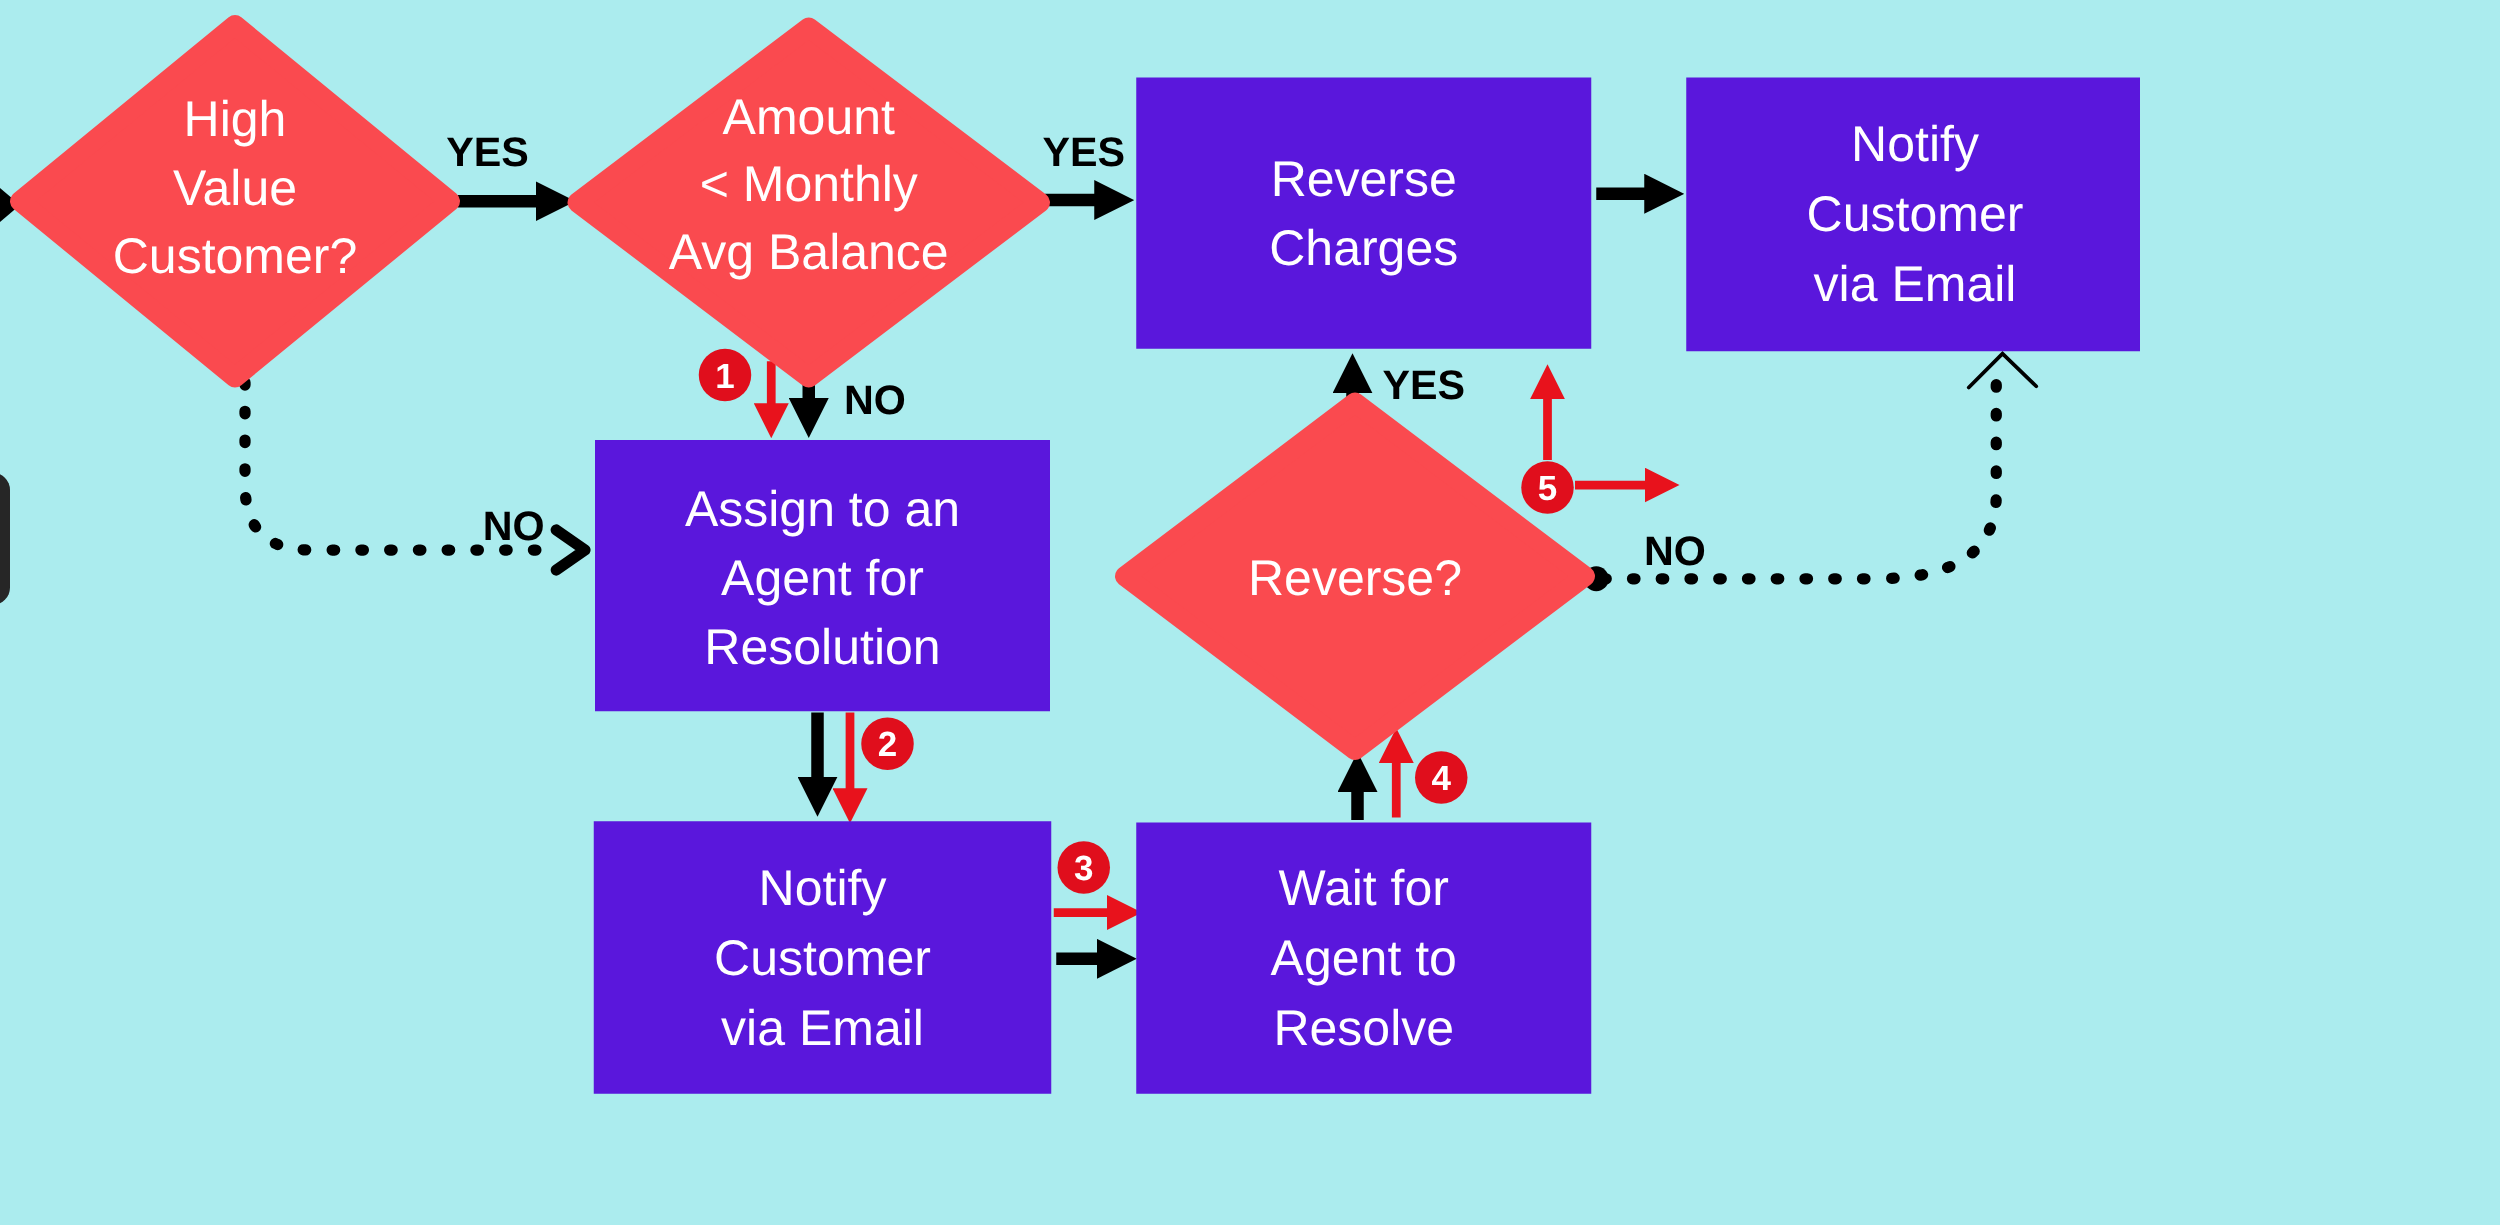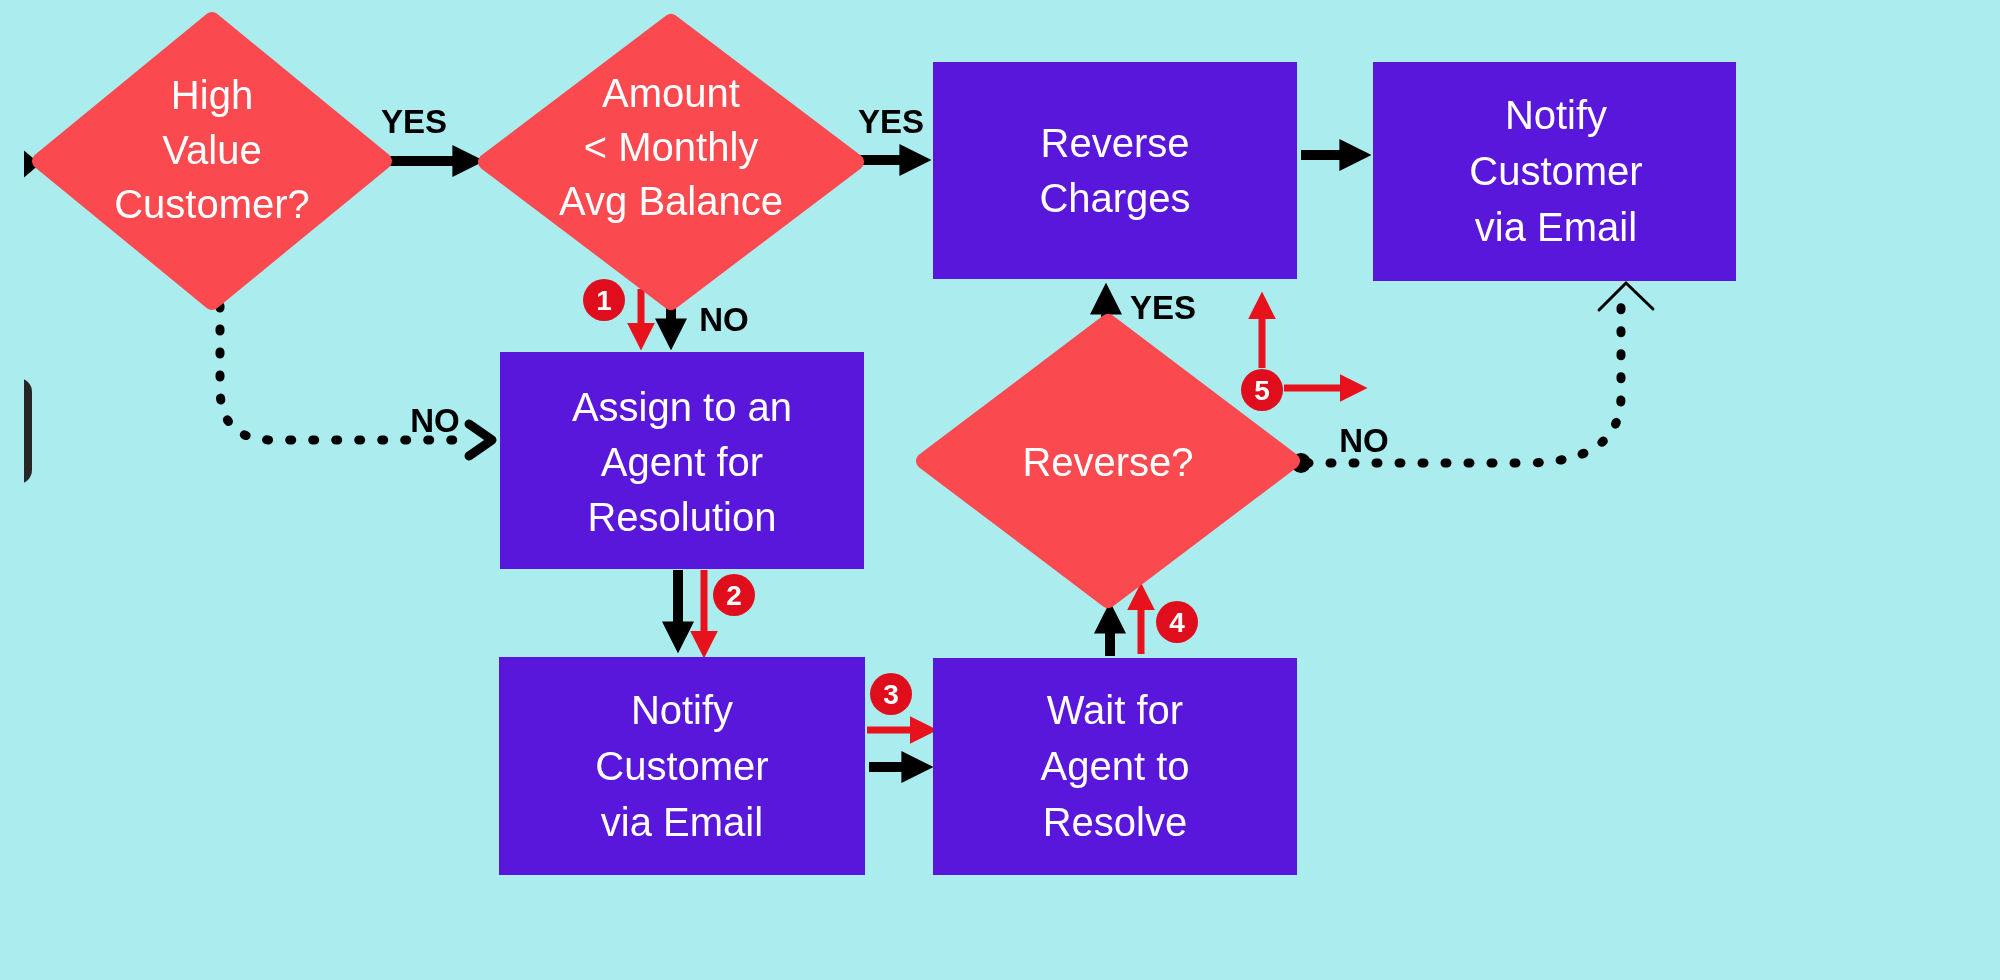--- a/index.html
+++ b/index.html
@@ -1,20 +1,20 @@
 <!DOCTYPE html>
 <html style="--bg: #ABECEE; --purple: #5A17DC; --redshape: #FA4A4F; --accent: #E8121C; --badge: #E00E1C; --orange: #FAB45C; --ink: #000000; --white: #FFFFFF;"><head>
 <meta charset="utf-8">
 <style>
   :root{
     --bg:#ABECEE; --purple:#5A17DC; --redshape:#FA4A4F; --accent:#E8121C;
     --badge:#E00E1C; --orange:#FAB45C; --ink:#000000; --white:#FFFFFF;
   }
   html,body{margin:0;padding:0;background:var(--bg);}
-  .stage{width:1712px;height:980px;overflow:hidden;padding-left:24px;}
+  .stage{width:1712px;height:980px;overflow:hidden;}
   svg{display:block;font-family:"Liberation Sans",sans-serif;}
   .bg{fill:var(--bg);}
   .diamond{fill:var(--redshape);stroke:var(--redshape);stroke-width:16;stroke-linejoin:round;}
   .prect{fill:var(--purple);}
   .endc{fill:var(--orange);}
   .sliver{fill:#262626;}
   .node-label{fill:var(--white);font-size:40px;text-anchor:middle;}
   .end-label{fill:var(--ink);font-size:46px;font-weight:bold;text-anchor:middle;letter-spacing:1px;}
   .edge-label{fill:var(--ink);font-size:33px;font-weight:bold;text-anchor:middle;}
   .edge-black{stroke:var(--ink);stroke-width:10;fill:none;}

